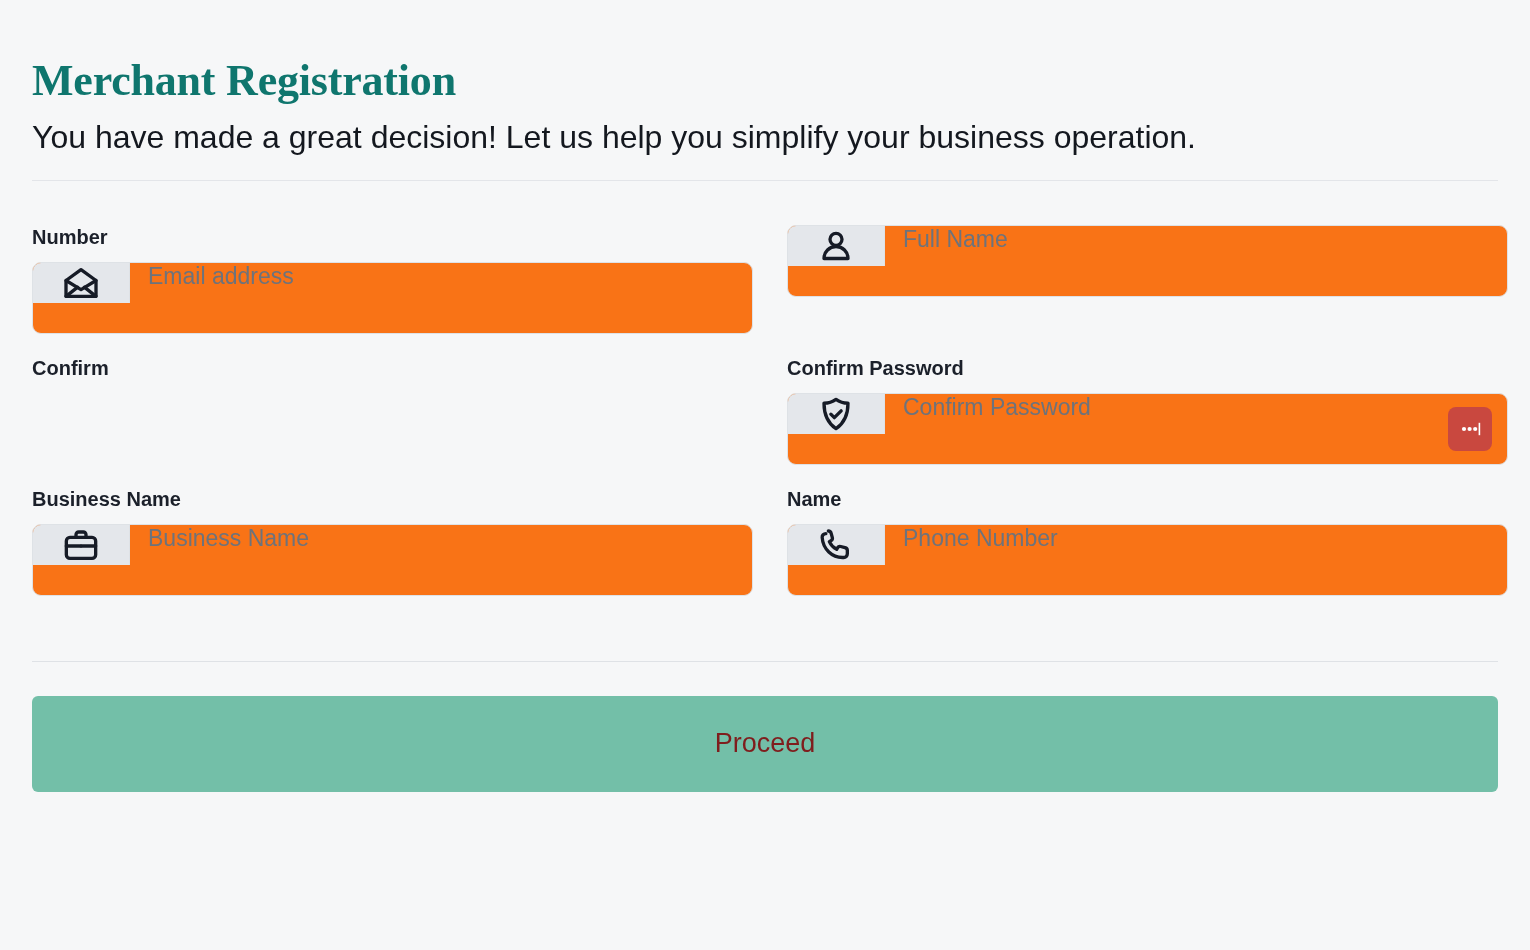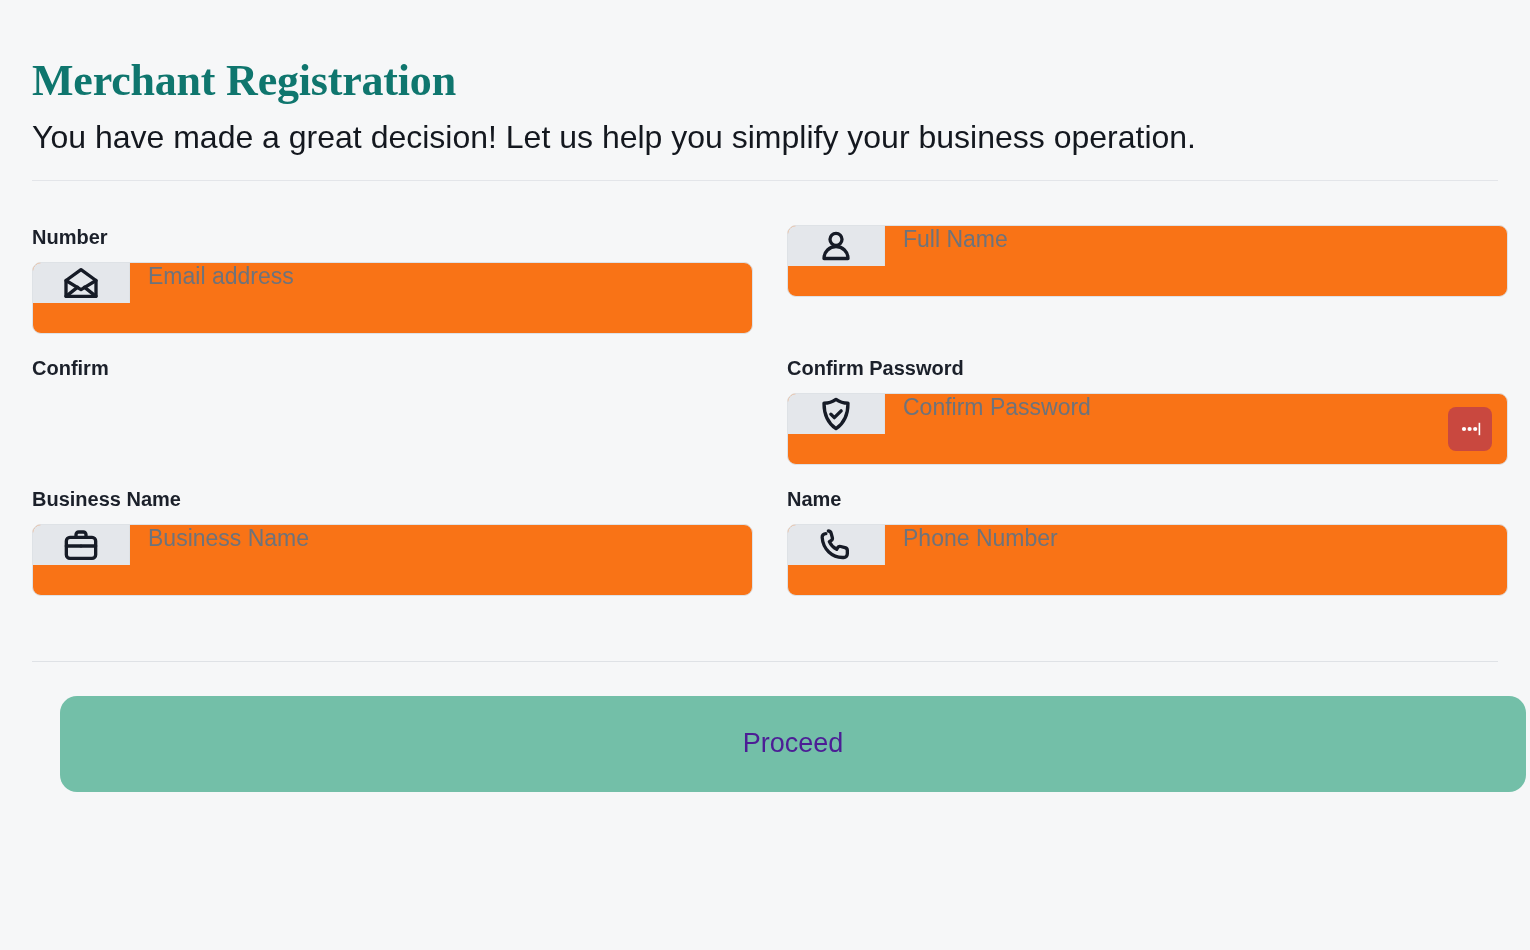--- a/index.html
+++ b/index.html
@@ -131,31 +131,30 @@
   .pw-toggle svg { display: block; }
 
   
   .submit-wrap {
     margin-top: 34px;
   }
   .submit-button {
     width: 100%;
     height: 96px;
     border: 0;
-    border-radius: 17px;
+    border-radius: 6px;
     background: #73bfa8;
-    color: #4c1d95;
+    color: #7f1d1d;
     font-family: "Liberation Sans", sans-serif;
     font-size: 27px;
     line-height: 1;
     cursor: pointer;
     display: flex;
     align-items: center;
     justify-content: center;
-    margin-left: 28px;
   }
 </style>
 </head>
 <body>
 
 <div class="page">
 
   <div class="header">
     <h1 class="page-title">Merchant Registration</h1>
     <p class="page-subtitle">You have made a great decision! Let us help you simplify your business operation.</p>

